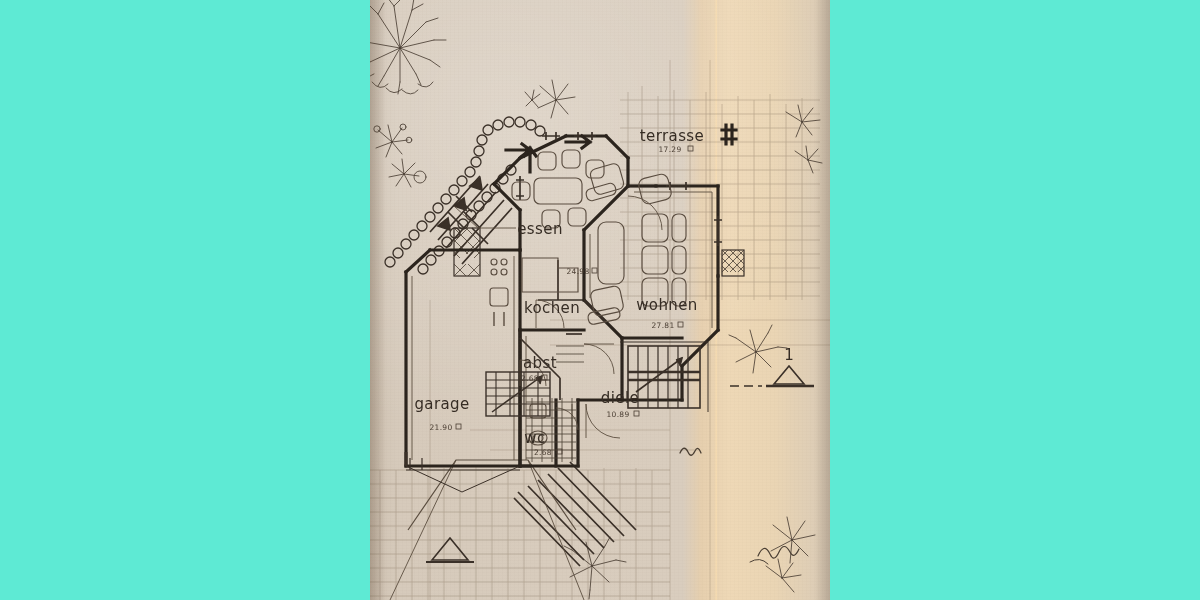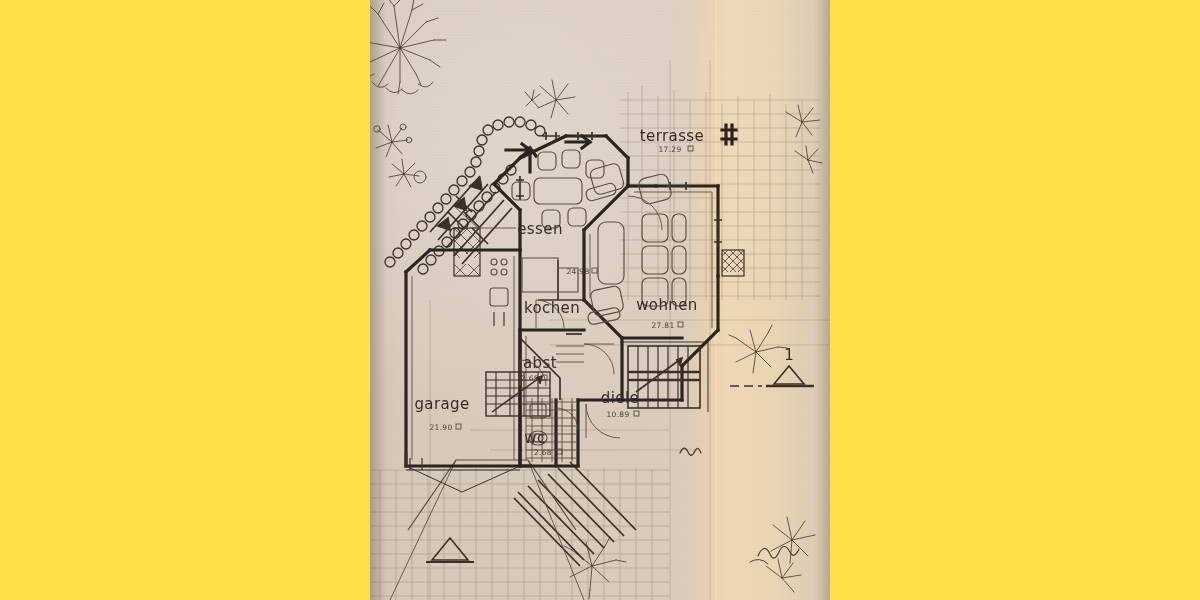--- a/index.html
+++ b/index.html
@@ -1,17 +1,17 @@
 <!DOCTYPE html>
 <html><head>
 <meta charset="utf-8">
 <style>
   html,body{margin:0;padding:0;background:#ffffff;}
   body{width:1200px;height:600px;overflow:hidden;font-family:"Liberation Sans",sans-serif;}
-  #stage{position:relative;width:1200px;height:600px;background:#fde047;}
+  #stage{position:relative;width:1200px;height:600px;background:#5eead4;}
 
   
   #photo{
     position:absolute;left:370px;top:0;width:460px;height:600px;
     background:
       radial-gradient(120% 90% at 30% 20%, rgba(255,255,255,0.22), rgba(255,255,255,0) 60%),
       linear-gradient(90deg,
         #cfc2b2 0%,
         #d6cabb 6%,
         #d8ccbd 38%,

